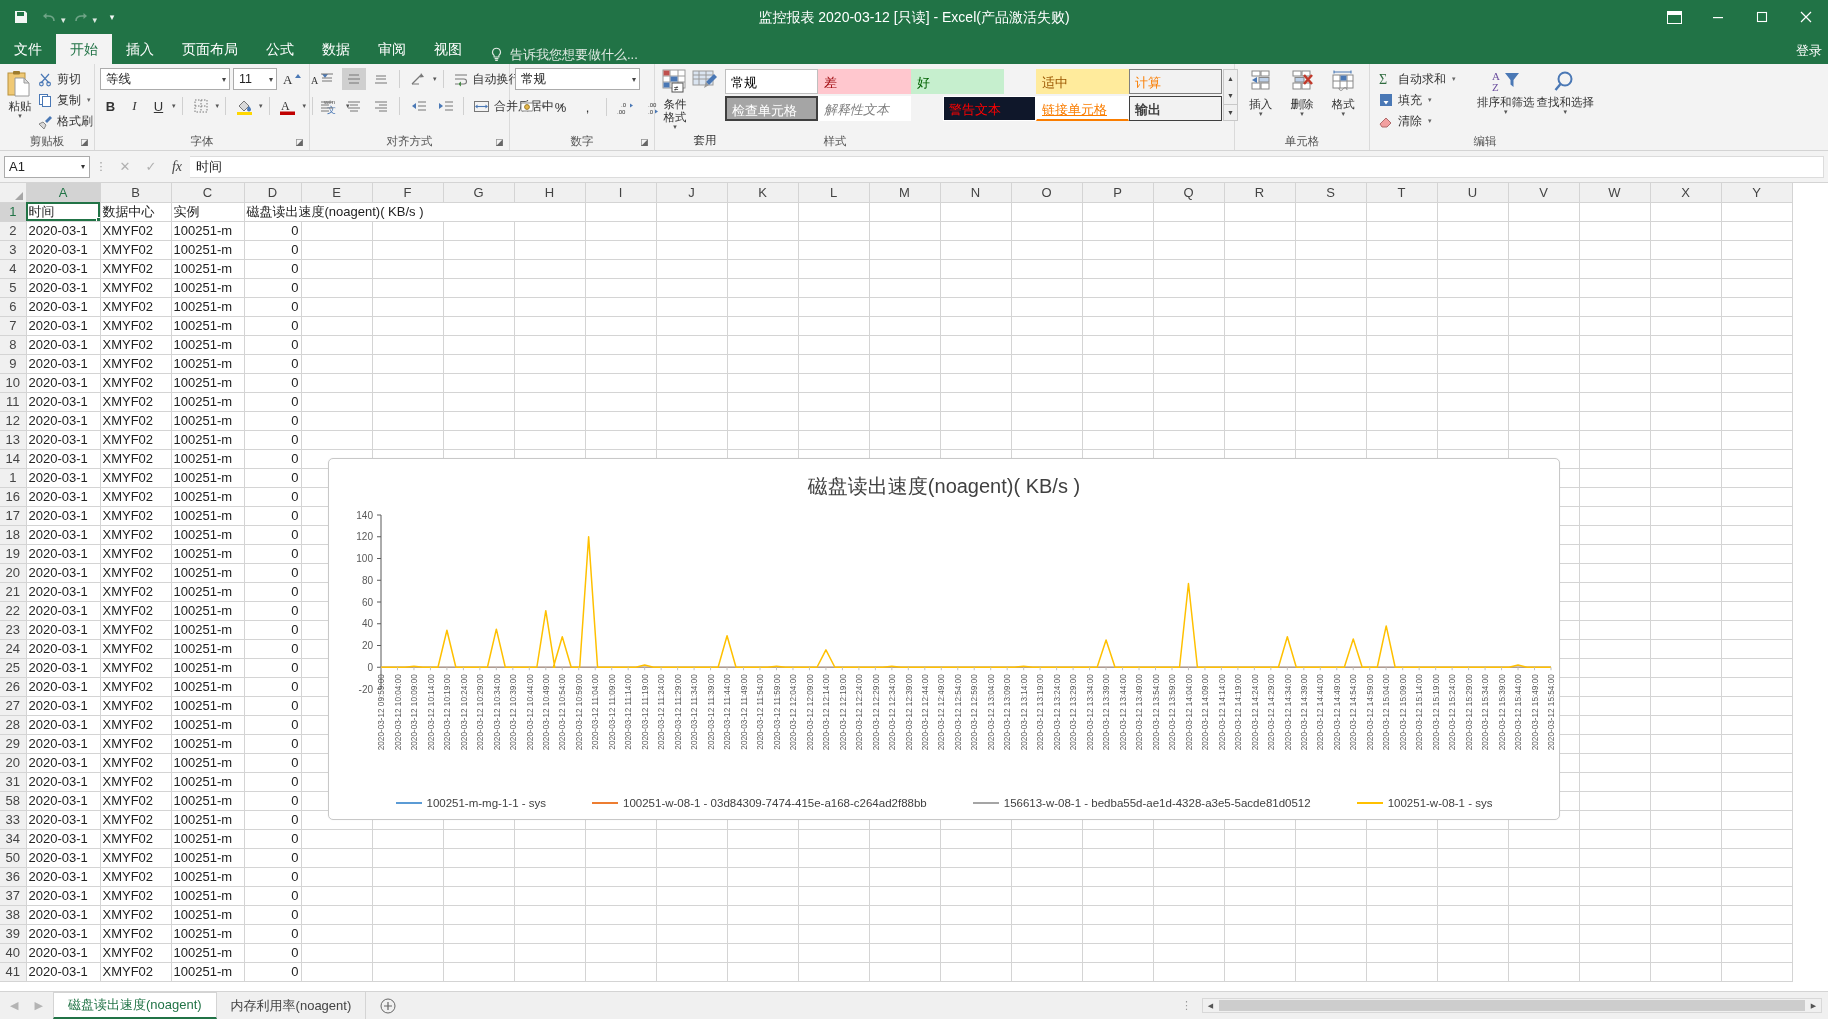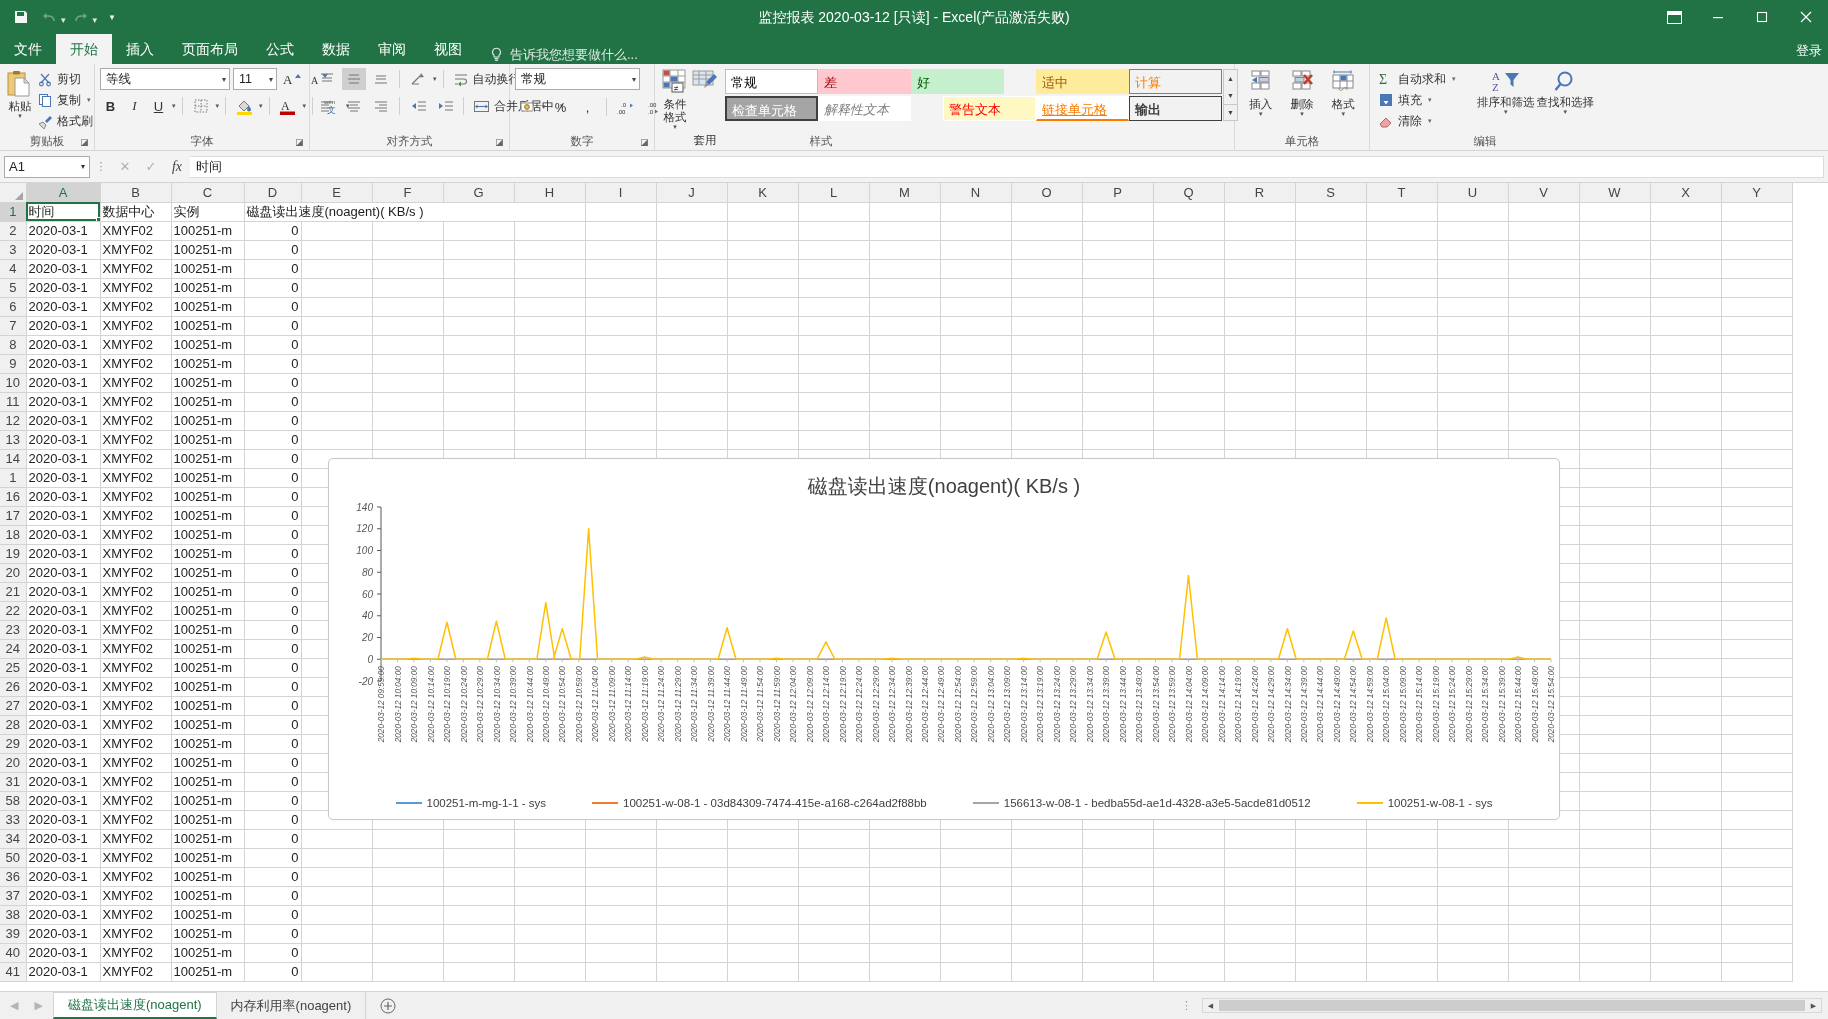--- a/index.html
+++ b/index.html
@@ -472,38 +472,38 @@
           <div class="stylecol">
             <div class="stylecell" style="color:#000;background:#fff;border-color:#bfbfbf;">常规</div>
             <div class="stylecell" style="color:#fff;background:#a5a5a5;border:2px solid #3f3f3f;">检查单元格</div>
           </div>
           <div class="stylecol">
             <div class="stylecell" style="color:#9c0006;background:#ffc7ce;border-color:#ffc7ce;">差</div>
             <div class="stylecell" style="color:#7f7f7f;background:#fff;border-color:#fff;font-style:italic;">解释性文本</div>
           </div>
           <div class="stylecol">
             <div class="stylecell" style="color:#006100;background:#c6efce;border-color:#c6efce;">好</div>
-            <div class="stylecell" style="color:#ff0000;background:#fef9c3;border-color:#fff;margin-left:32px;">警告文本</div>
+            <div class="stylecell" style="color:#ff0000;background:#0f172a;border-color:#fff;margin-left:32px;">警告文本</div>
           </div>
           <div class="stylecol">
             <div class="stylecell" style="color:#9c5700;background:#ffeb9c;border-color:#ffeb9c;">适中</div>
             <div class="stylecell" style="color:#fa7d00;background:#fff;border-color:#fff;border-bottom:2px solid #fa7d00;text-decoration:underline;">链接单元格</div>
           </div>
           <div class="stylecol">
             <div class="stylecell" style="color:#fa7d00;background:#f2f2f2;border-color:#7f7f7f;">计算</div>
             <div class="stylecell" style="color:#3f3f3f;background:#f2f2f2;border:1.5px solid #3f3f3f;font-weight:bold;">输出</div>
           </div>
           <div class="gal-scroll">
             <div>▲</div>
             <div>▼</div>
             <div style="border-top:1px solid #c8c8c8;">▼</div>
           </div>
         </div>
       </div>
-      <div class="glabel" style="left:106px;right:auto;width:120px;">样式</div>
+      <div class="glabel" style="left:120px;right:auto;width:120px;">样式</div>
     </div>
 
     <div class="rgroup" style="width:135px;">
       <div class="gcontent">
         <div class="bigbtn">
           <svg width="30" height="28" viewBox="0 0 30 28">
             <rect x="6" y="2" width="8" height="5" fill="#fff" stroke="#888"></rect>
               <rect x="15" y="2" width="8" height="5" fill="#fff" stroke="#888"></rect>
             <rect x="6" y="14" width="8" height="6" fill="#fff" stroke="#888"></rect>
               <rect x="15" y="14" width="8" height="6" fill="#fff" stroke="#888"></rect>
@@ -1778,21 +1778,21 @@
             <td></td>
             <td></td>
             <td></td>
             <td></td>
           </tr>
         </tbody>
       </table>
 
     <div class="chartbox" style="left:328px; top:275px; width:1232px; height:362px;">
       <div class="chart-title">磁盘读出速度(noagent)( KB/s )</div>
-      <div class="plot" style="left:0; top:0; width:1232px; height:362px;font-style:italic;">
+      <div class="plot" style="left:0; top:8px; width:1232px; height:362px;">
         <svg id="plotsvg" width="1232" height="362">
             <line x1="52" y1="48" x2="52" y2="222" stroke="#595959" stroke-width="1"></line>
             <line x1="48" y1="48" x2="52" y2="48" stroke="#595959"></line>
             <text x="44" y="51.5" text-anchor="end" font-size="10" fill="#595959" font-family="Liberation Sans">140</text>
             <line x1="48" y1="69.75" x2="52" y2="69.75" stroke="#595959"></line>
             <text x="44" y="73.25" text-anchor="end" font-size="10" fill="#595959" font-family="Liberation Sans">120</text>
             <line x1="48" y1="91.5" x2="52" y2="91.5" stroke="#595959"></line>
             <text x="44" y="95" text-anchor="end" font-size="10" fill="#595959" font-family="Liberation Sans">100</text>
             <line x1="48" y1="113.25" x2="52" y2="113.25" stroke="#595959"></line>
             <text x="44" y="116.75" text-anchor="end" font-size="10" fill="#595959" font-family="Liberation Sans">80</text>

